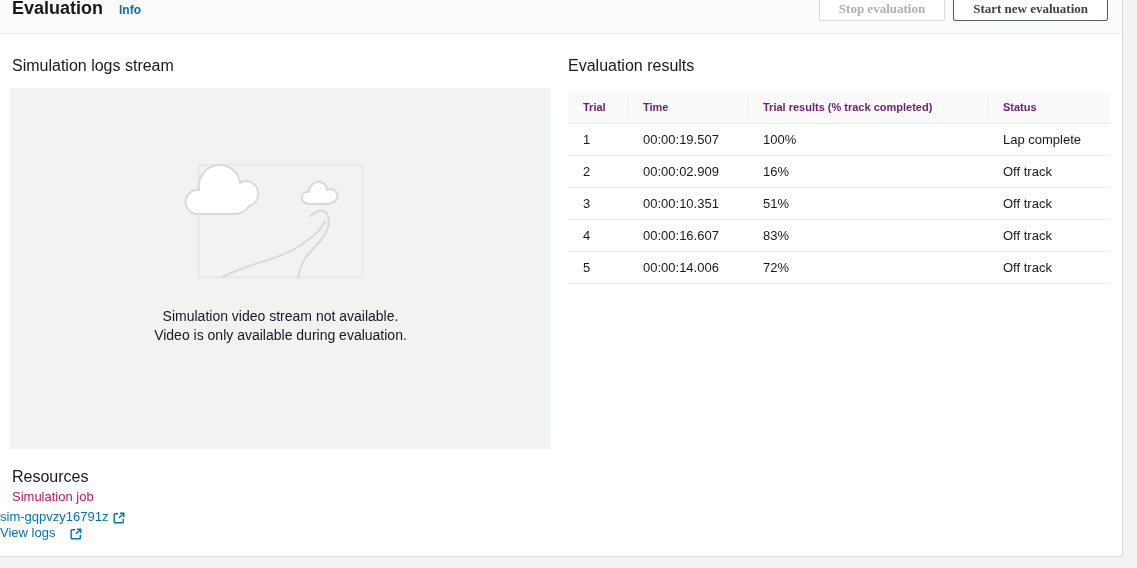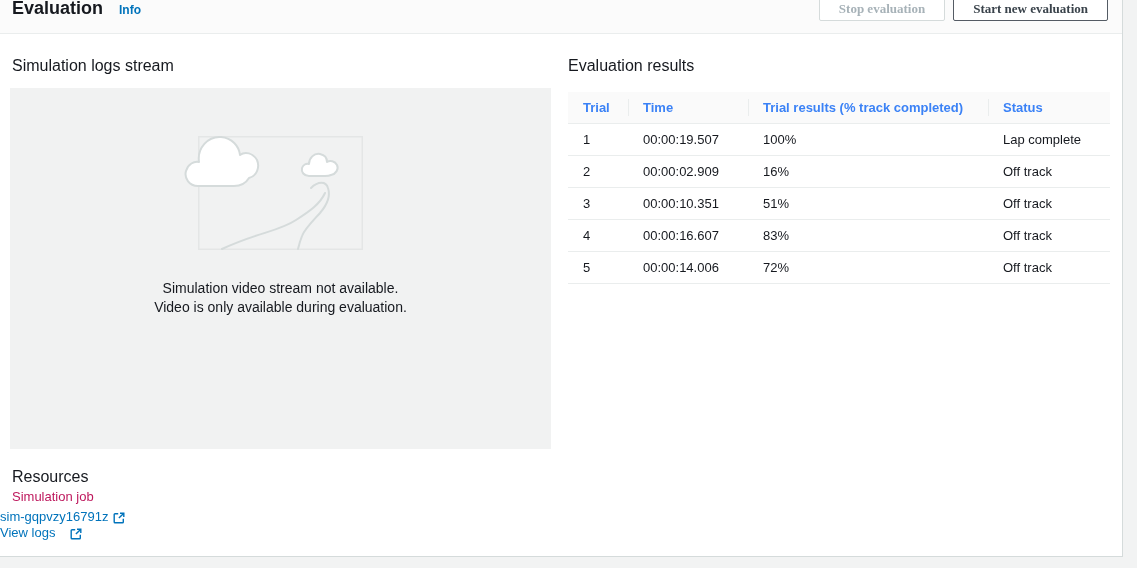--- a/index.html
+++ b/index.html
@@ -51,38 +51,38 @@
   }
   #video-heading { left: 12px; top: 56px; }
   #results-heading { left: 568px; top: 56px; }
   #resources-heading { left: 12px; top: 467px; }
   
   .video-placeholder {
     position: absolute; left: 10px; top: 88px;
     width: 541px; height: 361px;
     background: #f1f2f2;
     display: flex; flex-direction: column; align-items: center;
-    padding-top: 48px;
+    padding-top: 76px;
   }
   .illustration { overflow: visible; display: block; }
   .video-message {
     margin: 29px 0 0 0;
     font-size: 14px; line-height: 19px;
     text-align: center; color: #16191f;
   }
   
   .results-table {
     position: absolute; left: 568px; top: 92px;
     width: 542px;
     border-collapse: collapse;
   }
   .results-table th {
     height: 31px;
     background: #fafafa;
-    font-size: 13px; font-weight: bold; color: #3b82f6;
+    font-size: 11px; font-weight: bold; color: #701a75;
     text-align: left; padding: 0 4px 0 15px;
     border-bottom: 1px solid #eaeded;
     position: relative;
   }
   .results-table th + th::before {
     content: "";
     position: absolute; left: 0; top: 7px; bottom: 7px;
     width: 1px; background: #eaeded;
   }
   .results-table td {

